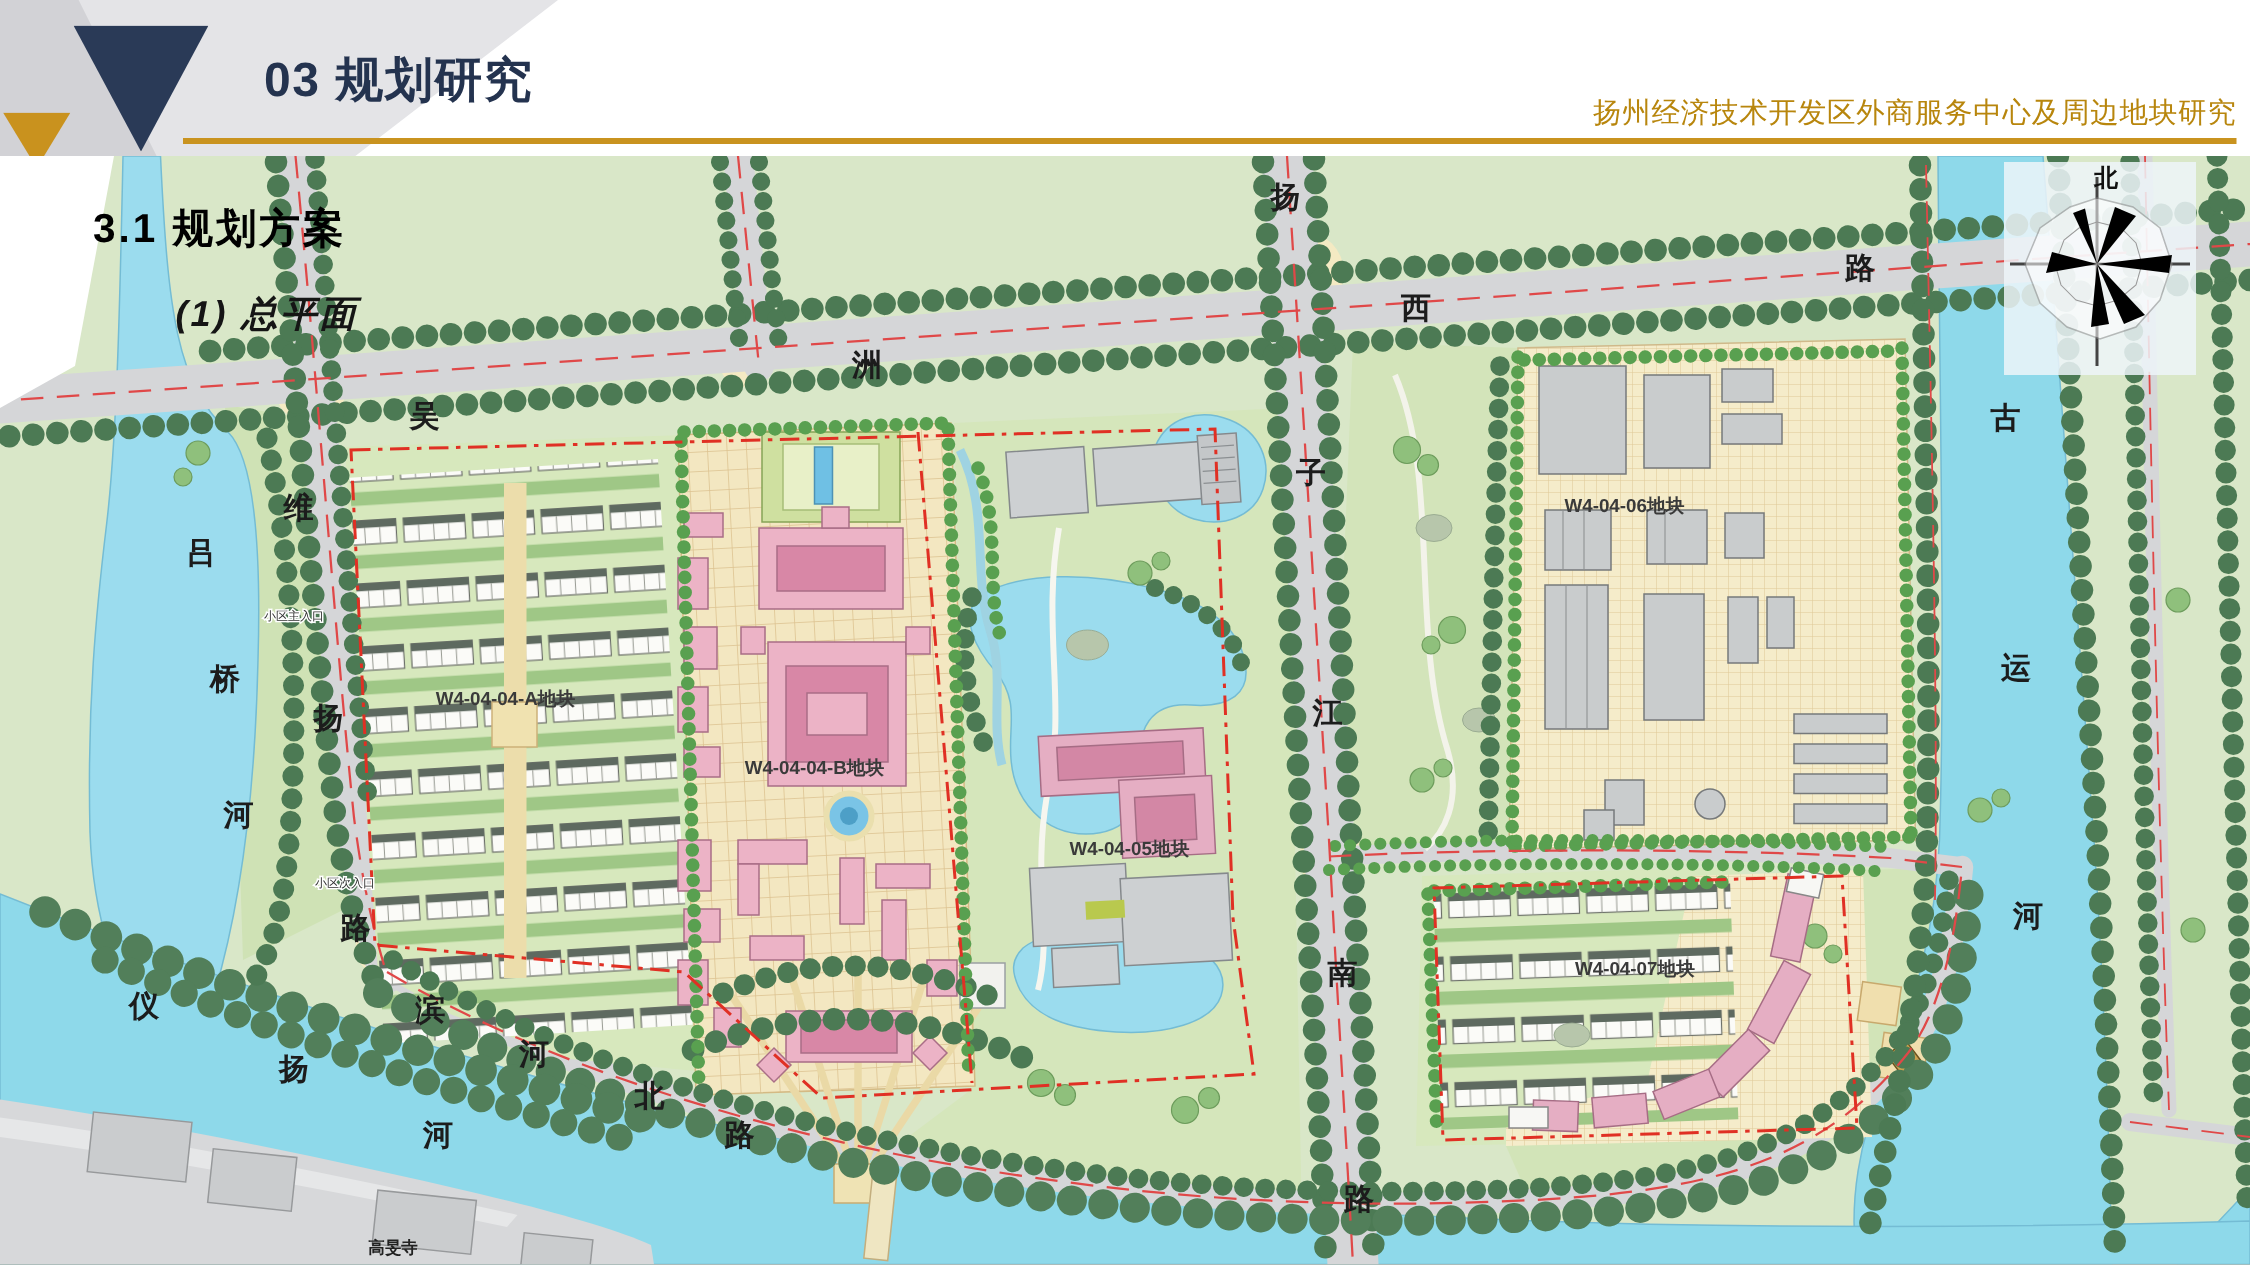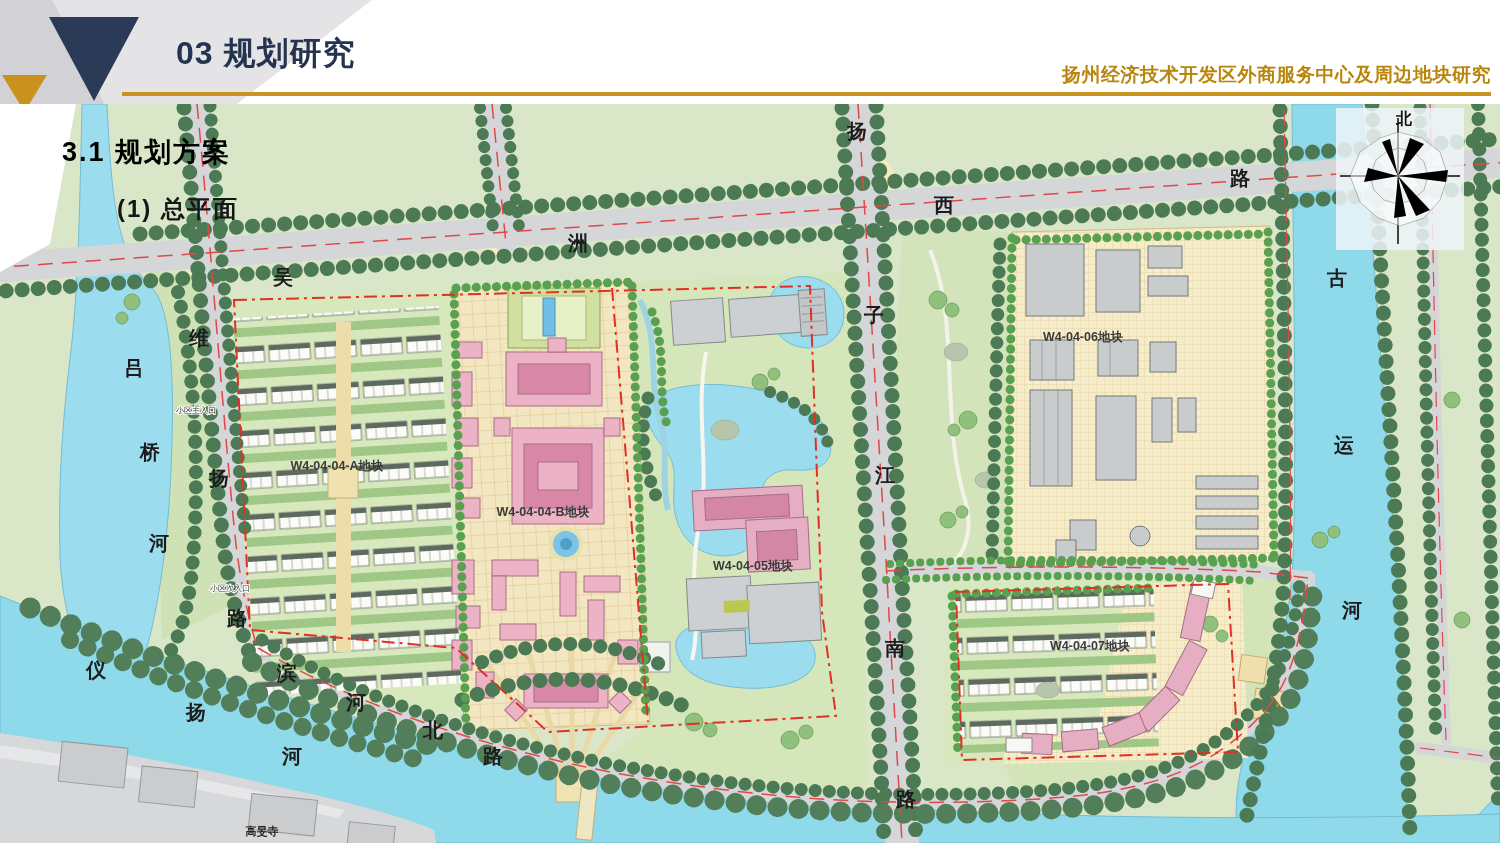--- a/index.html
+++ b/index.html
@@ -9,24 +9,24 @@
   
   .deco-gray-1{left:0;top:0;width:372px;height:212px;background:#e4e4e7;
     clip-path:polygon(0 0,100% 0,26% 100%,0 55%);}
   .deco-gray-2{left:0;top:0;width:262px;height:220px;background:#d2d2d6;
     clip-path:polygon(0 0,20% 0,62% 100%,34% 100%,0 52%);}
   .tri-navy{left:49px;top:17px;width:90px;height:84px;background:#2a3a57;
     clip-path:polygon(0 0,100% 0,50% 100%);}
   .tri-gold{left:2px;top:75px;width:45px;height:37px;background:#c9921e;
     clip-path:polygon(0 0,100% 0,50% 100%);}
   .hdr-title{left:176px;top:32px;font-size:32px;font-weight:bold;color:#24334f;letter-spacing:1px;}
-  .hdr-sub{right:9px;top:62px;font-size:19px;font-weight:bold;color:#b8860d;letter-spacing:.5px;}
+  .hdr-sub{right:9px;top:62px;font-size:19px;font-weight:normal;color:#b8860d;letter-spacing:.5px;}
   .hdr-rule{left:122px;top:92px;width:1369px;height:4px;background:#c9931f;}
   .sec-label{left:62px;top:134px;font-size:27px;font-weight:bold;color:#000000;letter-spacing:2px;z-index:5;}
-  .sec-sub{left:117px;top:193px;font-size:24px;font-weight:bold;color:#151515;letter-spacing:2px;z-index:5;}
+  .sec-sub{left:117px;top:193px;font-size:24px;font-weight:bold;color:#151515;letter-spacing:2px;z-index:5;font-style:italic;}
   svg text{font-family:"Liberation Sans","DejaVu Sans",sans-serif;}
   .rchar{font-size:20px;font-weight:600;fill:#1c1c1c;}
   .plotlab{font-size:12.5px;font-weight:bold;fill:#3a3a3a;}
   .tinylab{font-size:8px;fill:#303030;paint-order:stroke;stroke:#ffffff;stroke-width:2px;}
   .templab{font-size:11px;font-weight:bold;fill:#222;}
   .northlab{font-size:16px;font-weight:bold;fill:#111;}
 </style>
 </head>
 <body>
 

